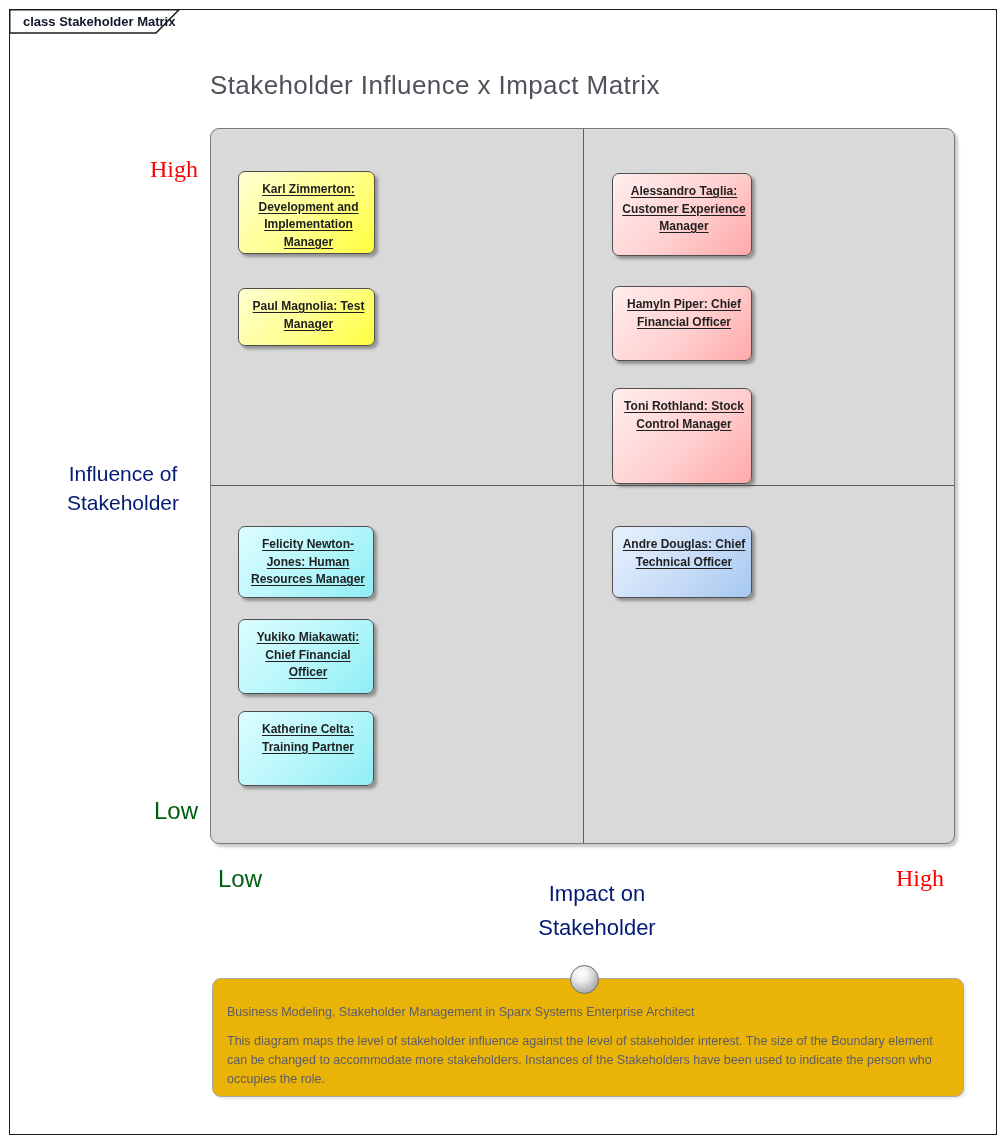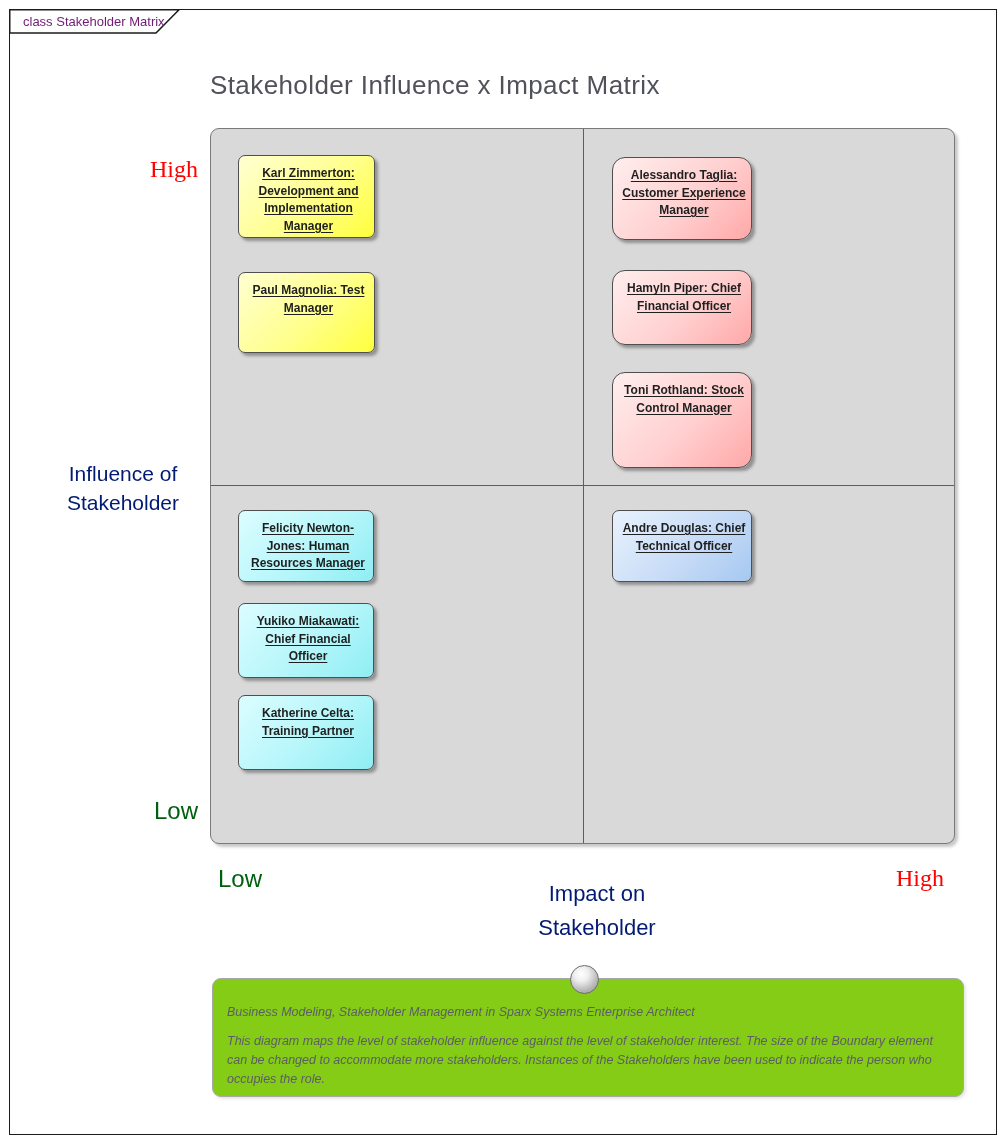--- a/index.html
+++ b/index.html
@@ -1,21 +1,21 @@
 <!DOCTYPE html>
 <html><head>
 <meta charset="utf-8">
 <style>
   * { margin:0; padding:0; box-sizing:border-box; }
   body { background:#ffffff; font-family:"Liberation Sans", sans-serif; }
   .page { position:relative; width:1006px; height:1144px; background:#ffffff; overflow:hidden; }
   .frame-border { position:absolute; inset:9px; border:1.5px solid #1c1c1c; }
   .frame-tab { position:absolute; left:9px; top:9px; width:172px; height:25px; }
   .frame-tab svg { position:absolute; left:0; top:0; }
-  .frame-tab-label { position:absolute; left:14px; top:5px; font-size:13px; font-weight:normal; color:#701a75; white-space:nowrap; }
+  .frame-tab-label { position:absolute; left:14px; top:5px; font-size:13px; font-weight:bold; color:#0f172a; white-space:nowrap; }
 
   .diagram-title { position:absolute; left:210px; top:70px; width:745px; text-align:left;
     font-size:26px; color:#50515a; letter-spacing:0.4px; }
 
   .matrix { position:absolute; left:210px; top:128px; width:745px; height:716px;
     background:#d9d9d9; border:1px solid #7a7a7a; border-radius:9px;
     box-shadow:3px 3px 3px rgba(0,0,0,0.22); }
   .divider-v { position:absolute; left:583px; top:129px; width:1px; height:714px; background:#5e5e5e; }
   .divider-h { position:absolute; left:211px; top:485px; width:743px; height:1px; background:#5e5e5e; }
 
@@ -27,31 +27,31 @@
   .y-low  { left:98px; top:797px; width:100px; text-align:right; }
   .y-title { left:28px; top:459px; width:190px; }
   .x-low  { left:218px; top:865px; }
   .x-high { left:896px; top:865px; }
   .x-title { left:472px; top:877px; width:250px; font-size:22px; line-height:34px; }
 
   .note { position:absolute; border:1px solid #4f4f4f; border-radius:7px;
     box-shadow:3px 3px 3px rgba(60,60,60,0.45);
     display:flex; justify-content:center; text-align:center;
     font-weight:bold; font-size:12px; line-height:17.5px; color:#1f1f1f;
-    padding:9px 4px 0 8px; }
+    padding:9px 4px 0 8px;margin-top:16px; }
   .note-text { text-decoration:underline; text-underline-offset:2px; }
   .note.yellow { background:linear-gradient(135deg, #ffffd2 0%, #ffff8c 55%, #ffff3d 100%); }
-  .note.pink   { background:linear-gradient(135deg, #ffeeee 0%, #ffd0d0 55%, #ffa8a8 100%);border-radius:13px; }
+  .note.pink   { background:linear-gradient(135deg, #ffeeee 0%, #ffd0d0 55%, #ffa8a8 100%); }
   .note.cyan   { background:linear-gradient(135deg, #dcfdff 0%, #b5f6fa 55%, #8feef4 100%);justify-content:center; }
   .note.blue   { background:linear-gradient(135deg, #e8f2fd 0%, #c8dcf7 55%, #a6c8f0 100%); }
 
   .boundary-note { position:absolute; left:212px; top:978px; width:752px; height:119px;
-    background:#84cc16; border:1px solid #a8a8a8; border-radius:9px;
+    background:#eab308; border:1px solid #a8a8a8; border-radius:9px;
     box-shadow:2px 2px 3px rgba(0,0,0,0.10);
-    padding:26px 18px 0 14px; font-style:italic; color:#5d5d68; }
+    padding:26px 18px 0 14px; color:#5d5d68; }
   .boundary-note .source-line { font-size:12.5px; margin-bottom:13px; }
   .boundary-note .body-text { font-size:12.5px; line-height:19px; }
   .note-handle-sphere { position:absolute; left:570px; top:965px; width:29px; height:29px;
     border-radius:50%; border:1px solid #6e6e6e;
     background:radial-gradient(circle at 38% 30%, #ffffff 0%, #efefef 28%, #bdbdbd 62%, #8c8c8c 100%);
     z-index:3; }
 </style>
 </head>
 <body>
 
@@ -82,21 +82,21 @@
   <div class="axis-label lbl-low x-low">Low</div>
   <div class="axis-label lbl-axis x-title">
     <span>Impact on</span><br>
     <span>Stakeholder</span>
   </div>
   <div class="axis-label lbl-high x-high">High</div>
 
   <div class="note yellow" style="left:238px;top:155px;width:137px;height:83px">
     <span class="note-text">Karl Zimmerton: Development and Implementation Manager</span>
   </div>
-  <div class="note yellow" style="left:238px;top:272px;width:137px;height:81px">
+  <div class="note yellow" style="left:238px;top:272px;width:137px;height:58px">
     <span class="note-text">Paul Magnolia: Test Manager</span>
   </div>
 
   <div class="note pink" style="left:612px;top:157px;width:140px;height:83px">
     <span class="note-text">Alessandro Taglia: Customer Experience Manager</span>
   </div>
   <div class="note pink" style="left:612px;top:270px;width:140px;height:75px">
     <span class="note-text">Hamyln Piper: Chief Financial Officer</span>
   </div>
   <div class="note pink" style="left:612px;top:372px;width:140px;height:96px">

